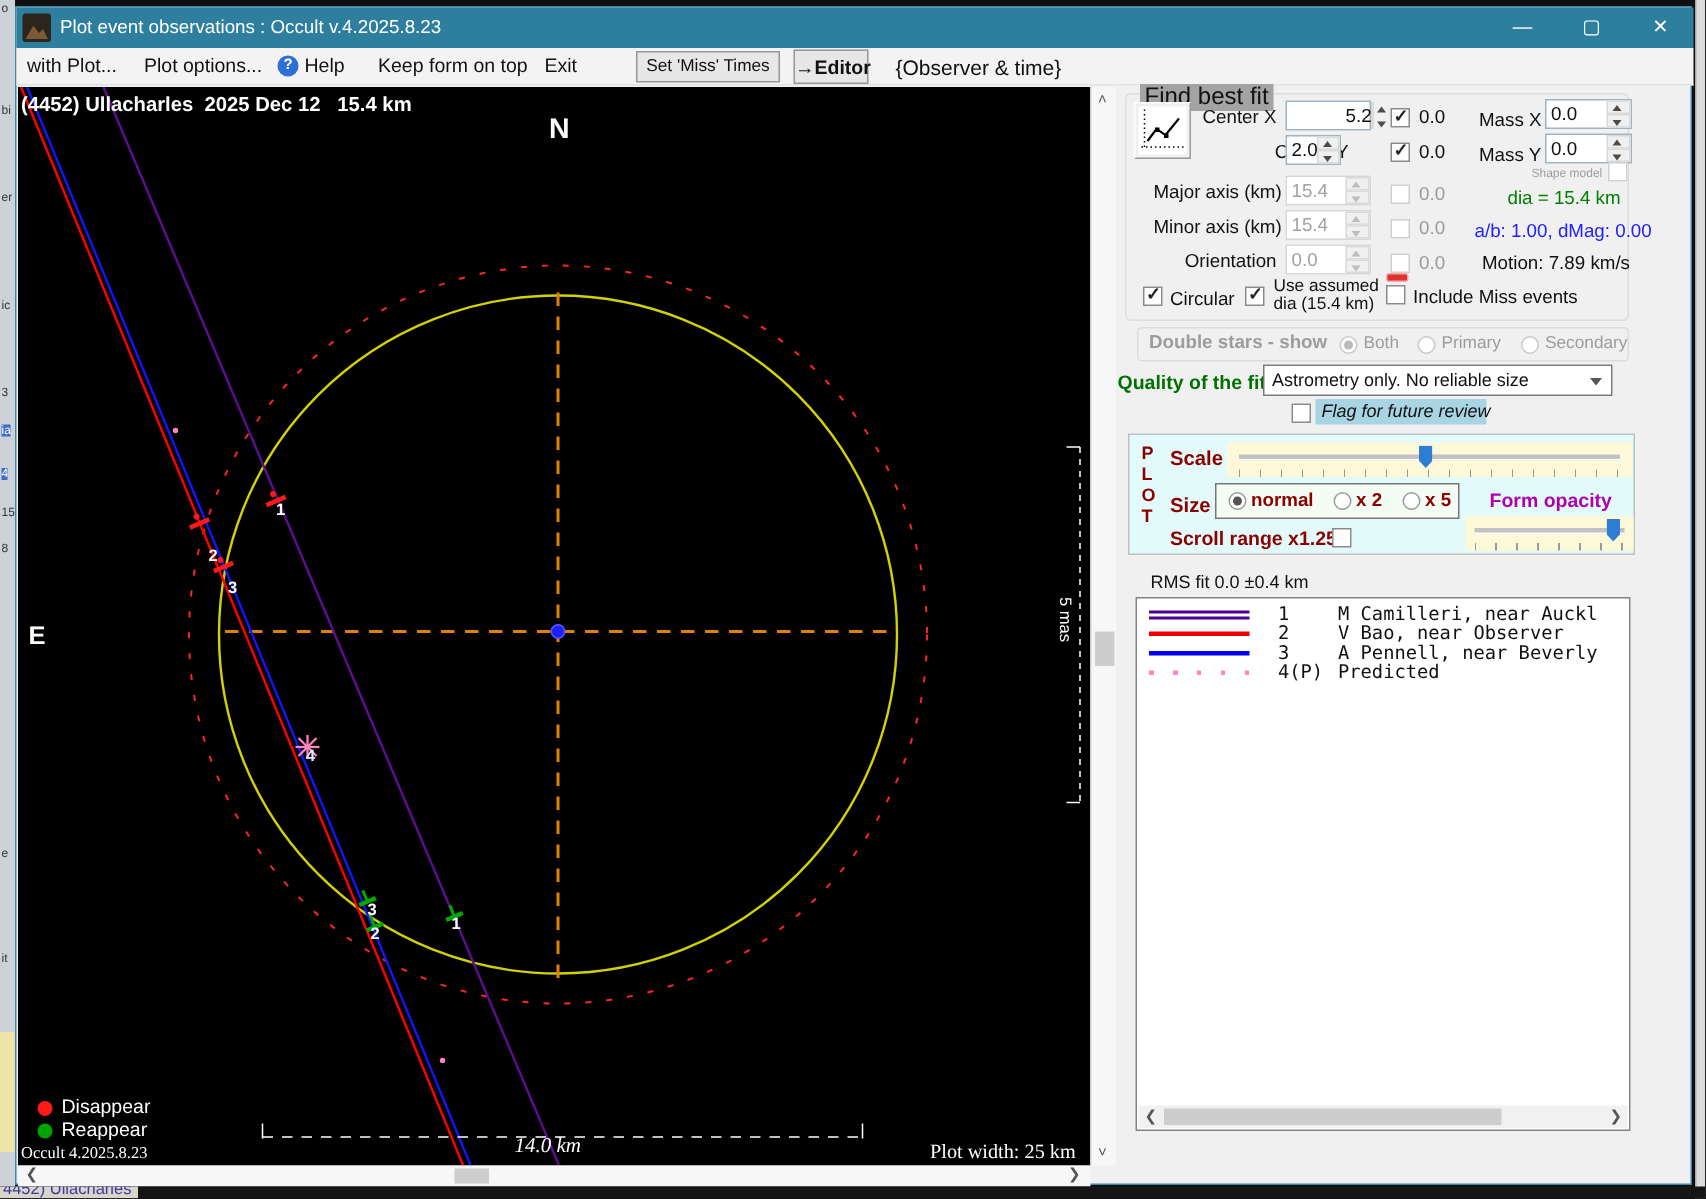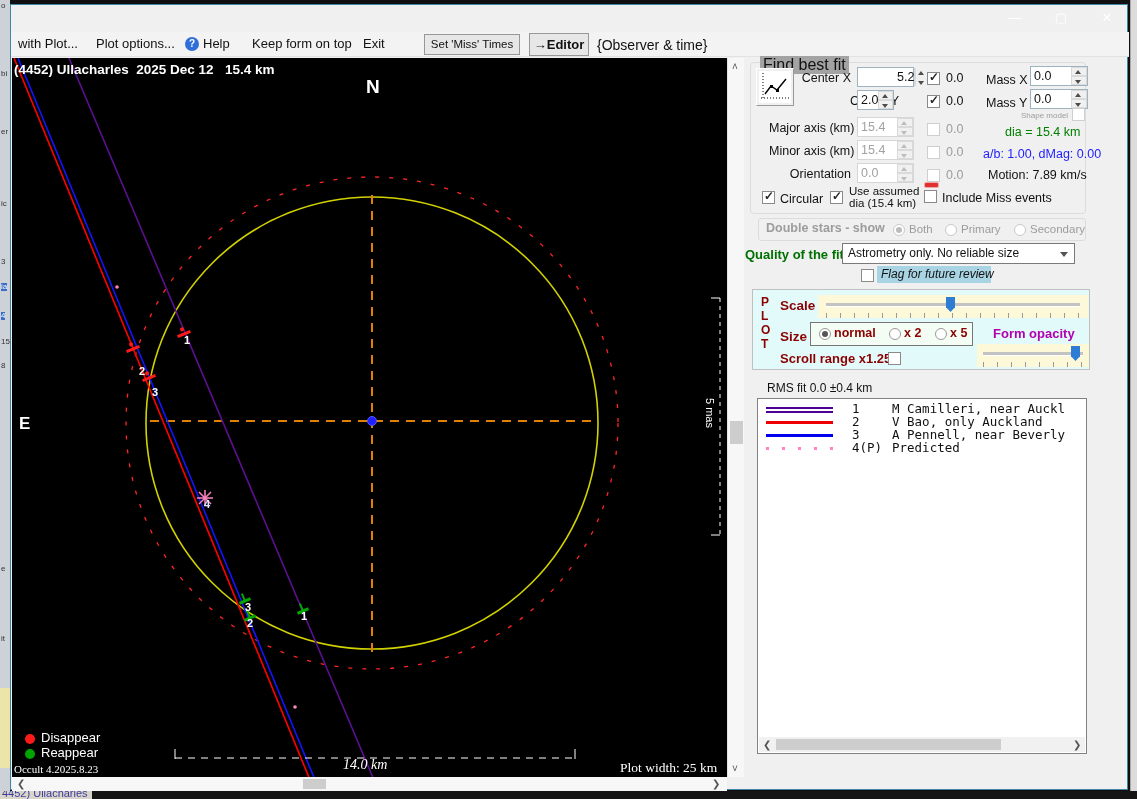--- a/index.html
+++ b/index.html
@@ -66,33 +66,39 @@
     <span class="frag" style="top:338px">15</span>
     <span class="frag" style="top:362px">8</span>
     <span class="frag" style="top:565px">e</span>
     <span class="frag" style="top:635px">it</span>
     <div class="abs" style="left:0;top:688px;width:10px;height:80px;background:#ece4a8;"></div>
   </div>
   <div class="abs" style="left:1130px;top:0;width:7px;height:799px;background:#dcdcdc;border-left:1px solid #a8a8a8;box-sizing:border-box;"></div>
 
   <div class="winborder"></div>
 
+  <div class="titlebar">
+    <div class="abs" style="left:4px;top:4px;width:19px;height:19px;background:#2b251c;border-radius:2px;overflow:hidden;">
+      <div class="abs" style="left:2px;top:8px;width:15px;height:9px;background:#7d5a36;clip-path:polygon(0 100%,35% 0,60% 55%,78% 25%,100% 100%);"></div>
+    </div>
+    <span class="t w" style="left:29px;top:6px;font-size:12.5px;">Plot event observations : Occult v.4.2025.8.23</span>
+  </div>
   <div class="wbtn" style="left:992px;"><span>—</span></div>
   <div class="wbtn" style="left:1038px;"><span>▢</span></div>
   <div class="wbtn" style="left:1084px;"><span>✕</span></div>
 
   <div class="menubar"></div>
   <span class="t" style="left:18px;top:37px;font-size:13px;">with Plot...</span>
   <span class="t" style="left:96px;top:37px;font-size:13px;">Plot options...</span>
   <span class="abs" style="left:185px;top:37px;width:14px;height:14px;border-radius:50%;background:#2f6fd8;color:#fff;font-size:10px;font-weight:bold;text-align:center;line-height:14px;">?</span>
   <span class="t" style="left:203px;top:37px;font-size:13px;">Help</span>
   <span class="t" style="left:252px;top:37px;font-size:13px;">Keep form on top</span>
   <span class="t" style="left:363px;top:37px;font-size:13px;">Exit</span>
   <div class="btn" style="left:424px;top:34px;width:96px;height:21px;line-height:19px;">Set 'Miss' Times</div>
-  <div class="btn b" style="left:529px;top:33px;width:60px;height:23px;line-height:21px;font-size:13px;">→Editor</div>
+  <div class="btn b" style="left:529px;top:33px;width:50px;height:23px;line-height:21px;font-size:13px;">→Editor</div>
   <span class="t" style="left:597px;top:37px;font-size:14px;">{Observer &amp; time}</span>
 
   <div class="abs" style="left:12px;top:58px;width:715px;height:719px;background:#000;"></div>
   <svg class="abs" style="left:12px;top:58px;" width="715" height="719" viewBox="0 0 715 719">
     <circle cx="360" cy="365" r="246" fill="none" stroke="#ff2525" stroke-width="1.3" stroke-dasharray="4 10"></circle>
     <circle cx="360" cy="365" r="226" fill="none" stroke="#d2d200" stroke-width="1.6"></circle>
     <line x1="360" y1="137" x2="360" y2="594" stroke="#e08200" stroke-width="2" stroke-dasharray="9 7"></line>
     <line x1="138" y1="363" x2="582" y2="363" stroke="#e08200" stroke-width="2" stroke-dasharray="9 7"></line>
     <circle cx="360" cy="363" r="4.5" fill="#2020ff" stroke="#5a5aff" stroke-width="1"></circle>
     <line x1="2" y1="0" x2="298" y2="722" stroke="#ff0000" stroke-width="1.6"></line>
@@ -317,21 +323,21 @@
   <span class="t" style="left:767px;top:382px;font-size:12px;">RMS fit 0.0 ±0.4 km</span>
   <div class="abs" style="left:757px;top:398px;width:330px;height:356px;background:#fff;border:1px solid #828282;box-sizing:border-box;"></div>
   <div class="lbline" style="left:766px;top:407px;height:2px;background:#4b0096;"></div>
   <div class="lbline" style="left:766px;top:411px;height:2px;background:#4b0096;"></div>
   <div class="lbline" style="left:766px;top:421px;height:2.5px;background:#ee0000;"></div>
   <div class="lbline" style="left:766px;top:434px;height:2.5px;background:#0000ee;"></div>
   <div class="lbline" style="left:766px;top:447px;height:3px;background:repeating-linear-gradient(90deg,#ff85c2 0 3px,transparent 3px 16px);"></div>
   <span class="t mono" style="left:852px;top:402px;font-size:12.5px;">1</span>
   <span class="t mono" style="left:892px;top:402px;font-size:12.5px;">M Camilleri, near Auckl</span>
   <span class="t mono" style="left:852px;top:415px;font-size:12.5px;">2</span>
-  <span class="t mono" style="left:892px;top:415px;font-size:12.5px;">V Bao, only Auckland</span>
+  <span class="t mono" style="left:892px;top:415px;font-size:12.5px;">V Bao, near Observer</span>
   <span class="t mono" style="left:852px;top:428px;font-size:12.5px;">3</span>
   <span class="t mono" style="left:892px;top:428px;font-size:12.5px;">A Pennell, near Beverly</span>
   <span class="t mono" style="left:852px;top:441px;font-size:12.5px;">4(P)</span>
   <span class="t mono" style="left:892px;top:441px;font-size:12.5px;">Predicted</span>
   <div class="sb" style="left:759px;top:737px;width:326px;height:15px;background:#f1f1f1;">
     <span class="sbarrow" style="left:4px;top:3px;">❮</span>
     <div class="sbthumb" style="left:17px;top:2px;width:225px;height:11px;"></div>
     <span class="sbarrow" style="left:314px;top:3px;">❯</span>
   </div>
 

